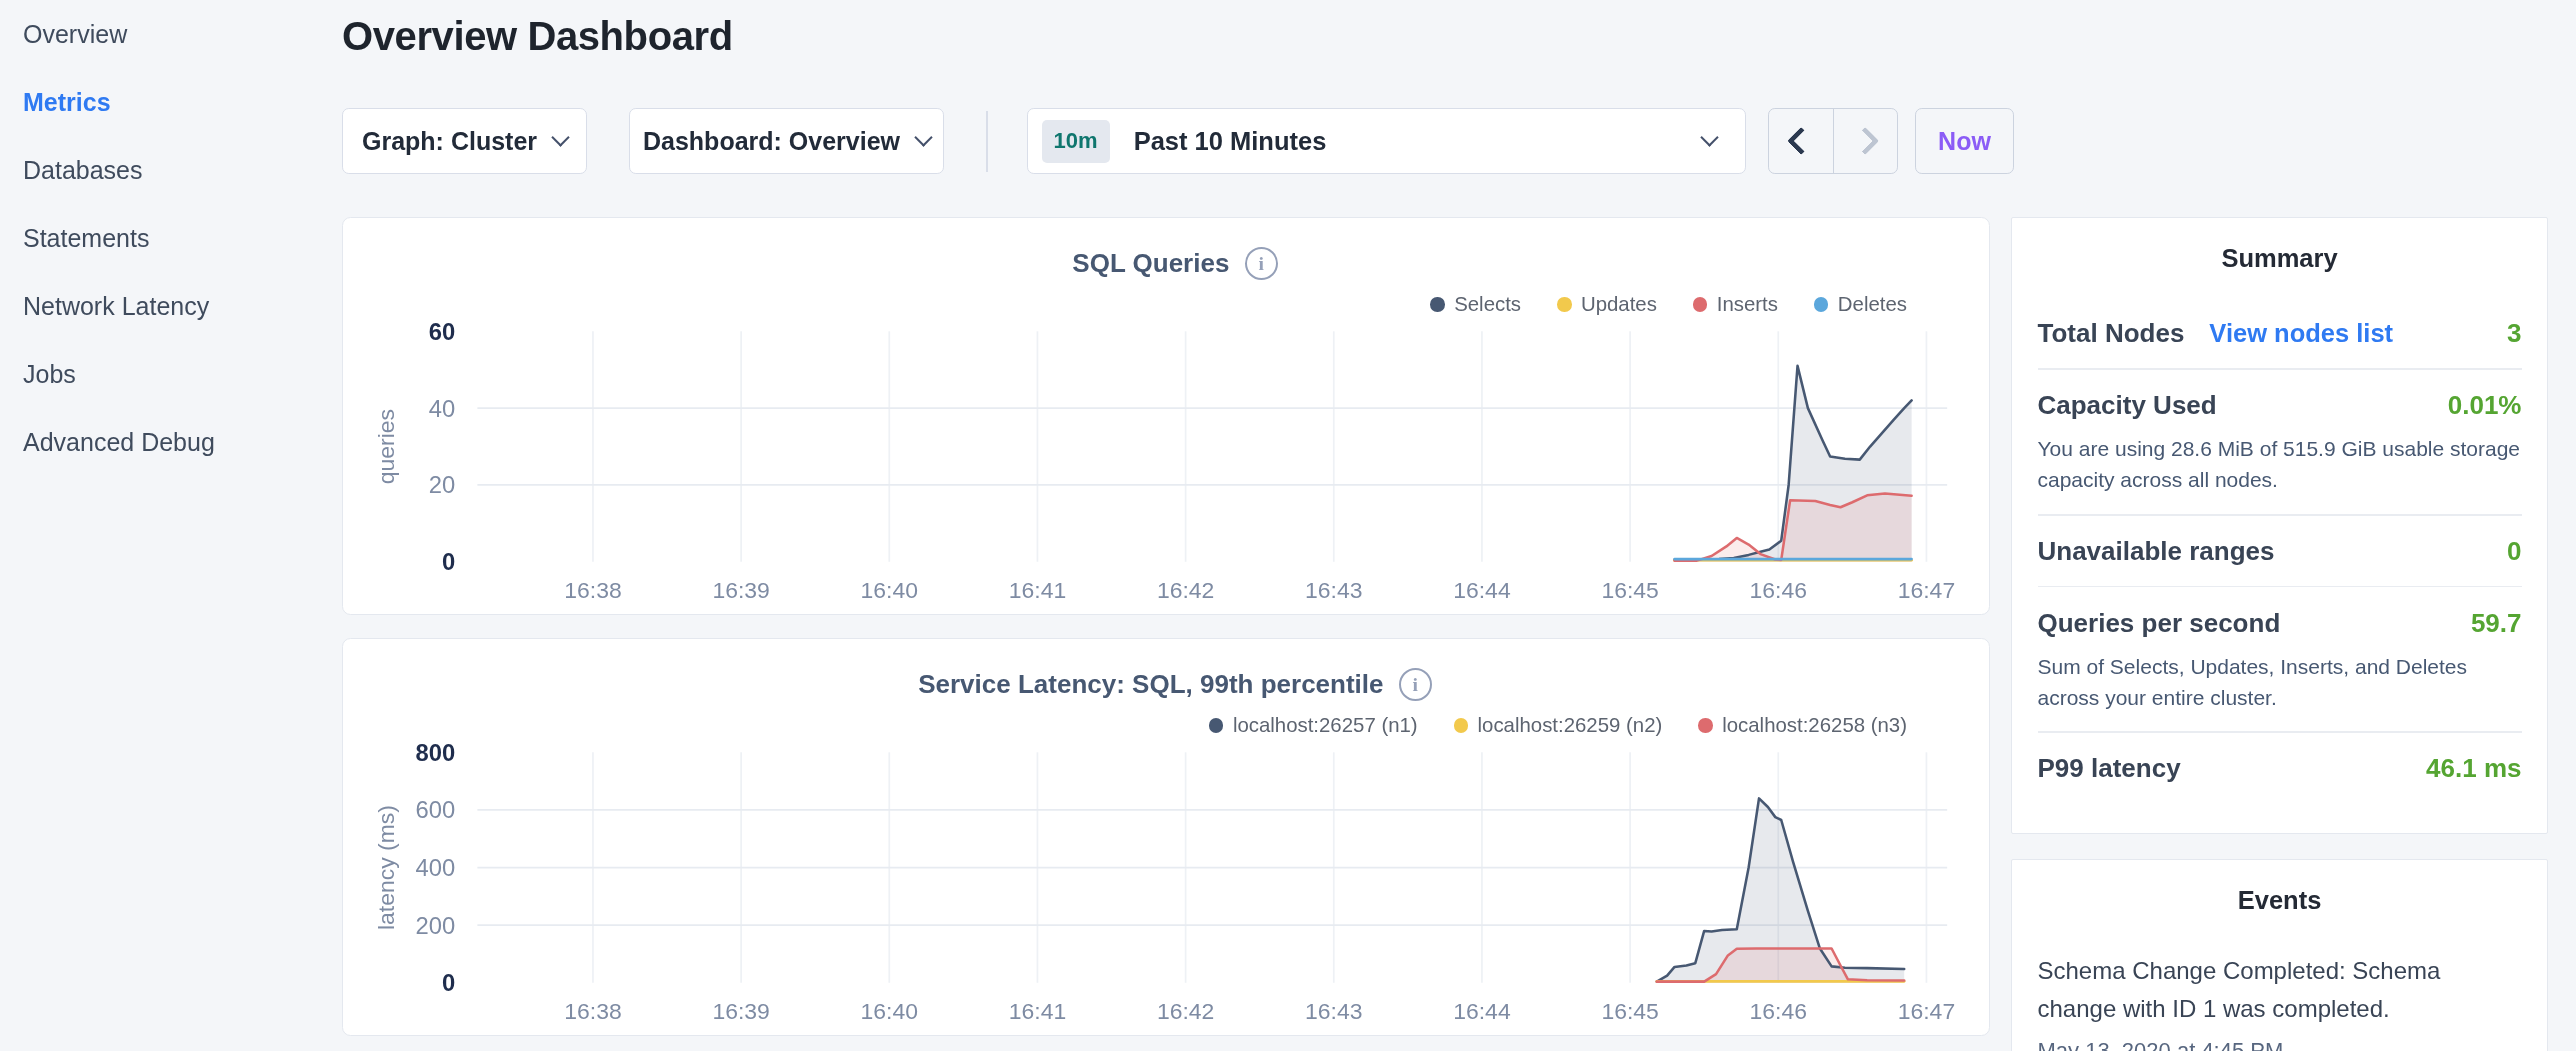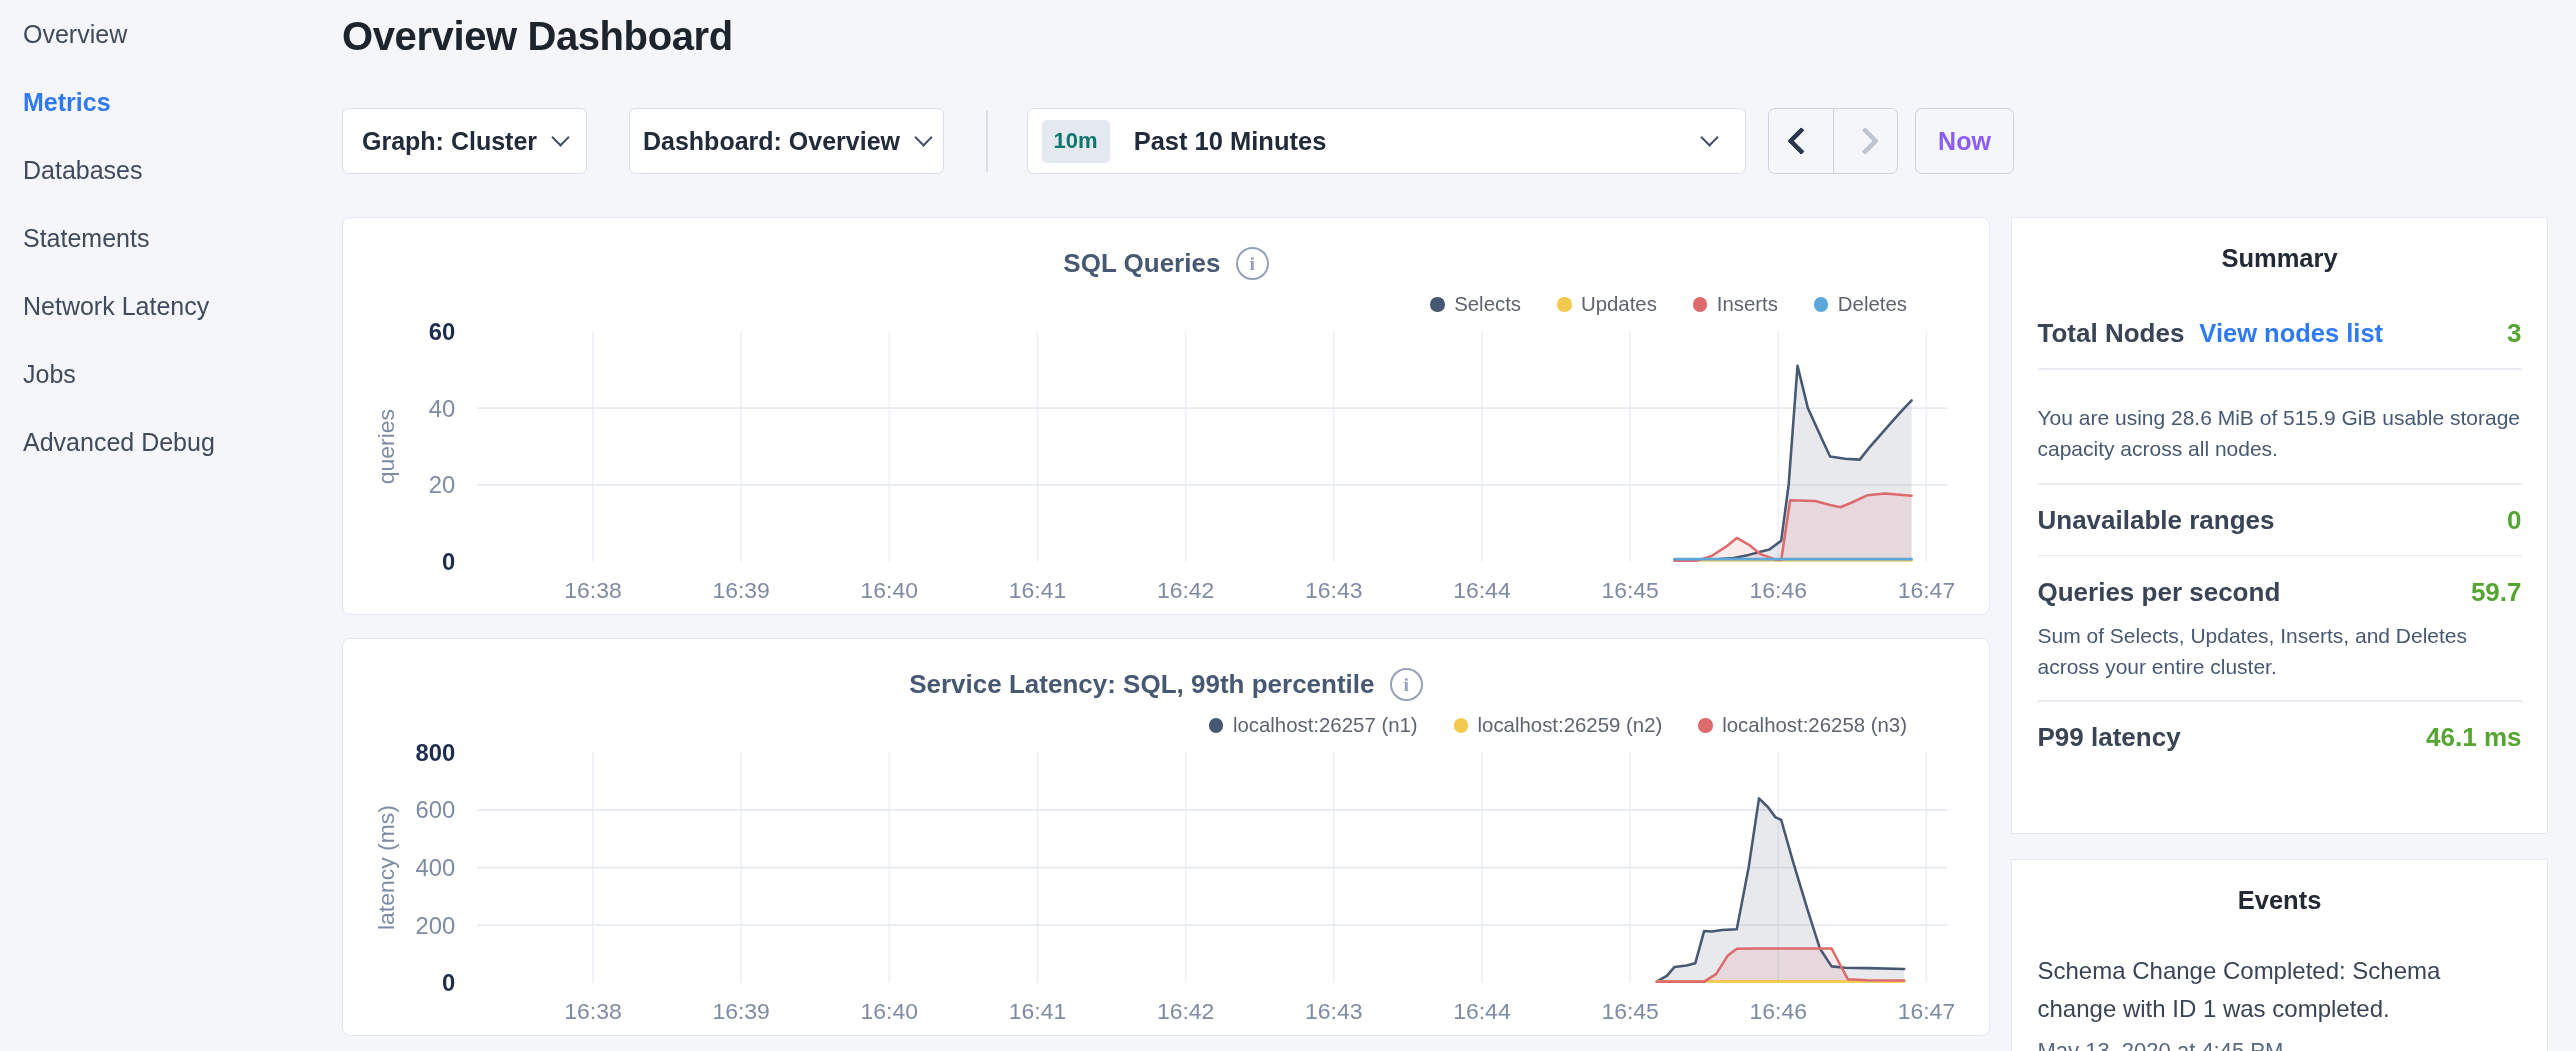--- a/index.html
+++ b/index.html
@@ -35,21 +35,21 @@
     transform:rotate(45deg);border-radius:2.6px;}
   .chev-right{width:15.3px;height:15.3px;border-right:5.1px solid #bdc5d2;border-top:5.1px solid #bdc5d2;
     transform:rotate(45deg);border-radius:2.6px;}
   #now-btn{left:1915px;width:99px;background:transparent;border-color:#ccd3df;
     justify-content:center;font-size:25px;font-weight:bold;color:#8b5cf6;}
 
   
   .chart-panel{position:absolute;left:342px;width:1648px;height:398px;background:#fff;
     border:1.7px solid #e4e8ef;border-radius:8.5px;box-sizing:border-box;}
   #chart0{top:217px;} #chart1{top:638px;}
-  .chart-title-row{position:absolute;top:29px;left:0;width:100%;display:flex;
+  .chart-title-row{position:absolute;top:29px;left:9px;width:100%;display:flex;
     justify-content:center;align-items:center;gap:15.3px;}
   .chart-title{font-size:26px;font-weight:bold;color:#475872;}
   .info-icon{width:29px;height:29px;border:2.6px solid #95a0b8;border-radius:50%;color:#95a0b8;
     font-size:19.6px;font-weight:bold;display:flex;align-items:center;justify-content:center;
     font-family:"Liberation Serif",serif;cursor:pointer;}
   .legend{position:absolute;top:75px;right:82px;display:flex;gap:36px;align-items:center;}
   .legend-item{display:flex;align-items:center;gap:9.4px;cursor:pointer;}
   .legend-dot{width:14.5px;height:14.5px;border-radius:50%;}
   .legend-label{font-size:20.4px;color:#5d6470;}
   svg.plot{position:absolute;left:0;top:0;}
@@ -58,21 +58,21 @@
   
   .side-panel{position:absolute;left:2011px;width:537px;background:#fff;
     border:1.7px solid #e4e8ef;border-radius:2px;box-sizing:border-box;padding:0 25.5px;overflow:hidden;}
   #summary{top:217px;height:617px;}
   #events{top:859px;height:357px;}
   .panel-title{text-align:center;font-size:25.5px;font-weight:bold;color:#242a35;margin:25.5px 0 0;}
   #summary .srow:first-of-type{margin-top:25.5px;}
   .srow{padding:20.4px 0 18.7px;}
   .srow-head{display:flex;align-items:baseline;}
   .slabel{font-size:26px;font-weight:bold;color:#394455;}
-  .slink{font-size:25.5px;font-weight:bold;color:#2f7af2;margin-left:15px;cursor:pointer;text-decoration:none;}
+  .slink{font-size:25.5px;font-weight:bold;color:#2f7af2;margin-left:25px;cursor:pointer;text-decoration:none;}
   .svalue{margin-left:auto;font-size:26px;font-weight:bold;color:#55a532;}
   .sdesc{margin:12px 0 0;font-size:21px;line-height:31px;color:#475872;}
   .sdiv{height:1.7px;background:#e9ecf1;}
   .event-msg{margin:37px 0 0;font-size:24px;line-height:38px;color:#394455;}
   .event-time{margin:10.2px 0 0;font-size:22px;color:#57667f;}
 </style>
 </head>
 <body>
 
 <div id="app">
@@ -236,20 +236,24 @@
     <div class="srow">
       <div class="srow-head">
         <span class="slabel">Total Nodes</span>
         <a class="slink">View nodes list</a>
         <span class="svalue">3</span>
       </div>
     </div>
     <div class="sdiv"></div>
 
     <div class="srow">
+      <div class="srow-head">
+        <span class="slabel">Capacity Used</span>
+        <span class="svalue">0.01%</span>
+      </div>
       <p class="sdesc">You are using 28.6 MiB of 515.9 GiB usable storage capacity across all nodes.</p>
     </div>
     <div class="sdiv"></div>
 
     <div class="srow">
       <div class="srow-head">
         <span class="slabel">Unavailable ranges</span>
         <span class="svalue">0</span>
       </div>
     </div>

